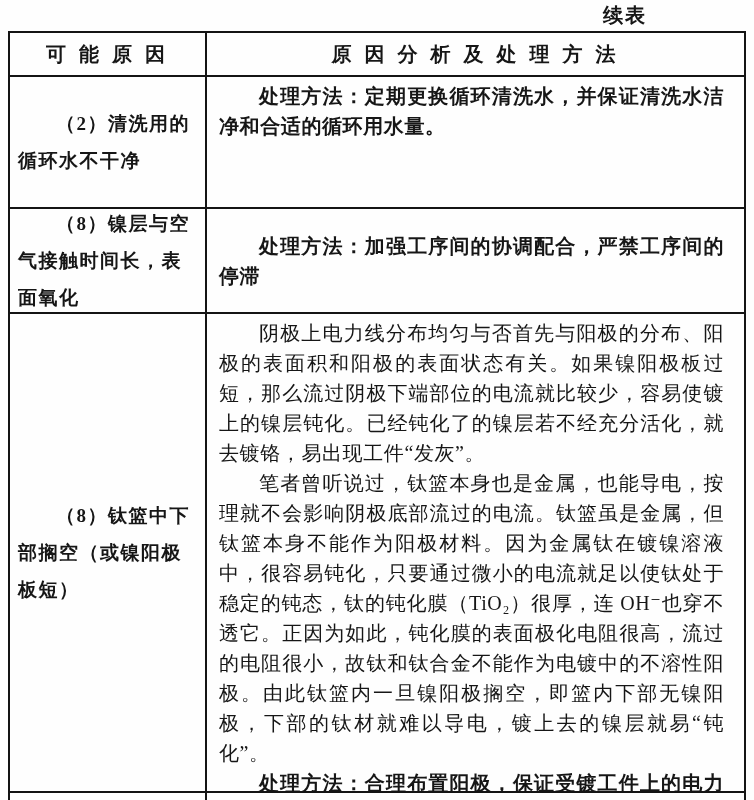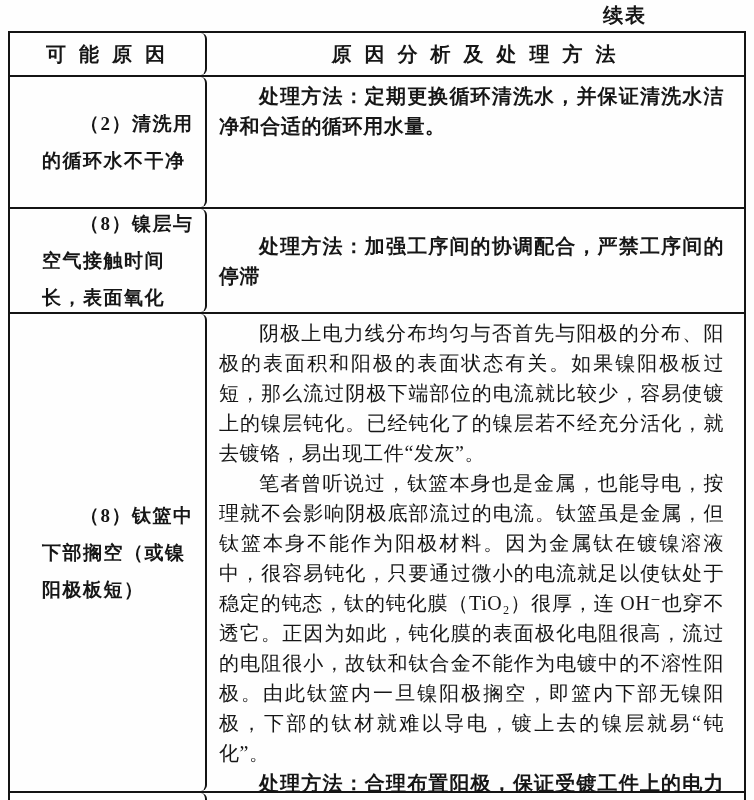--- a/index.html
+++ b/index.html
@@ -39,21 +39,20 @@
   }
   .trow {
     display: grid;
     grid-template-columns: 197px 1fr;
     box-sizing: border-box;
   }
   .trow + .trow { border-top: 2px solid #141414; }
   .cell {
     box-sizing: border-box;
     overflow: hidden;
-    border-radius: 6px;
   }
   .cell.left { border-right: 2px solid #141414; }
 
   .header-row { height: 42px; }
   .header-row .cell {
     display: flex;
     align-items: center;
     justify-content: center;
     font-size: 20px;
     font-weight: 700;
@@ -71,21 +70,20 @@
     padding: 0 8px;
   }
   .cause-text {
     font-weight: 700;
     font-size: 19px;
     line-height: 37px;
     letter-spacing: 1.5px;
     text-indent: 2em;
     text-align: left;
     width: 100%;
-    margin-left: 24px;
   }
 
   .analysis-cell {
     padding: 4px 20px 0 12px;
     font-size: 20px;
     line-height: 30px;
     letter-spacing: 0.6px;
     text-align: justify;
   }
   .analysis-cell.v-center {

